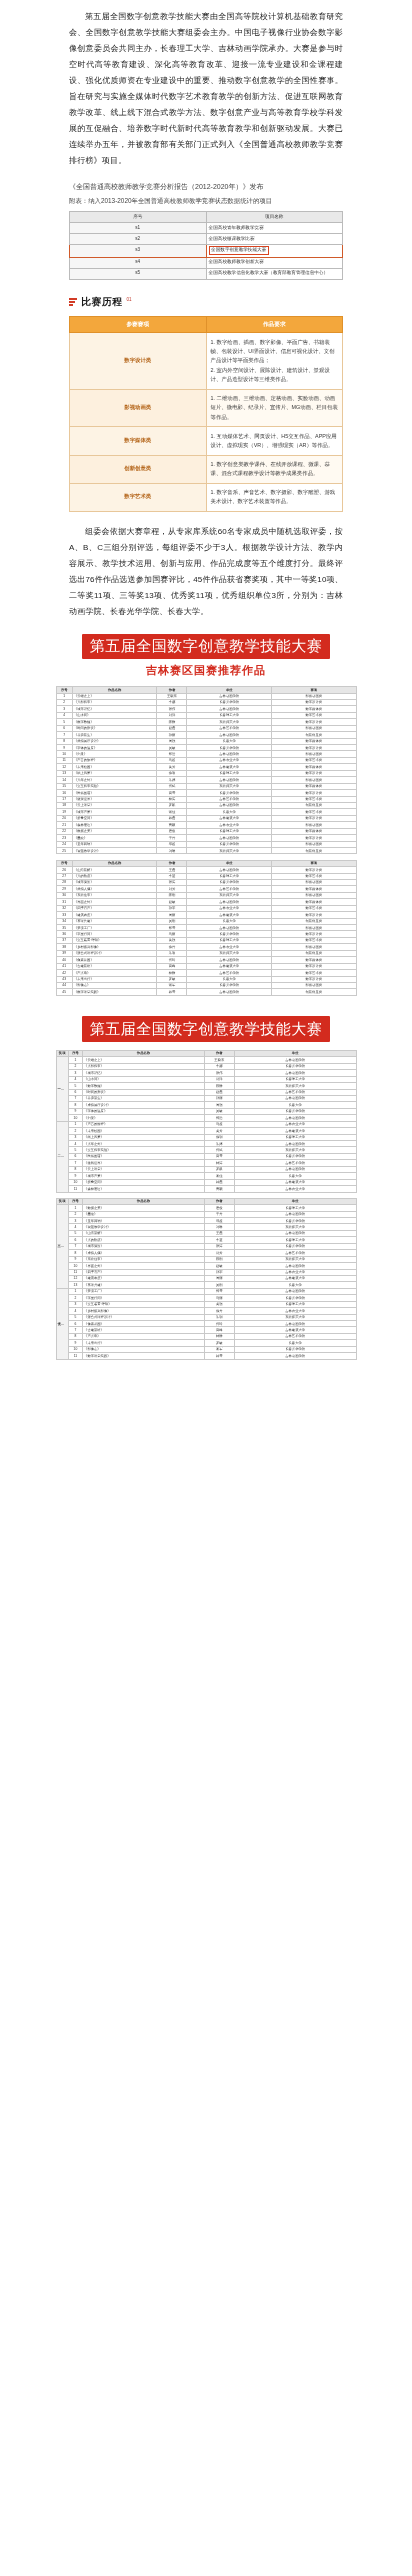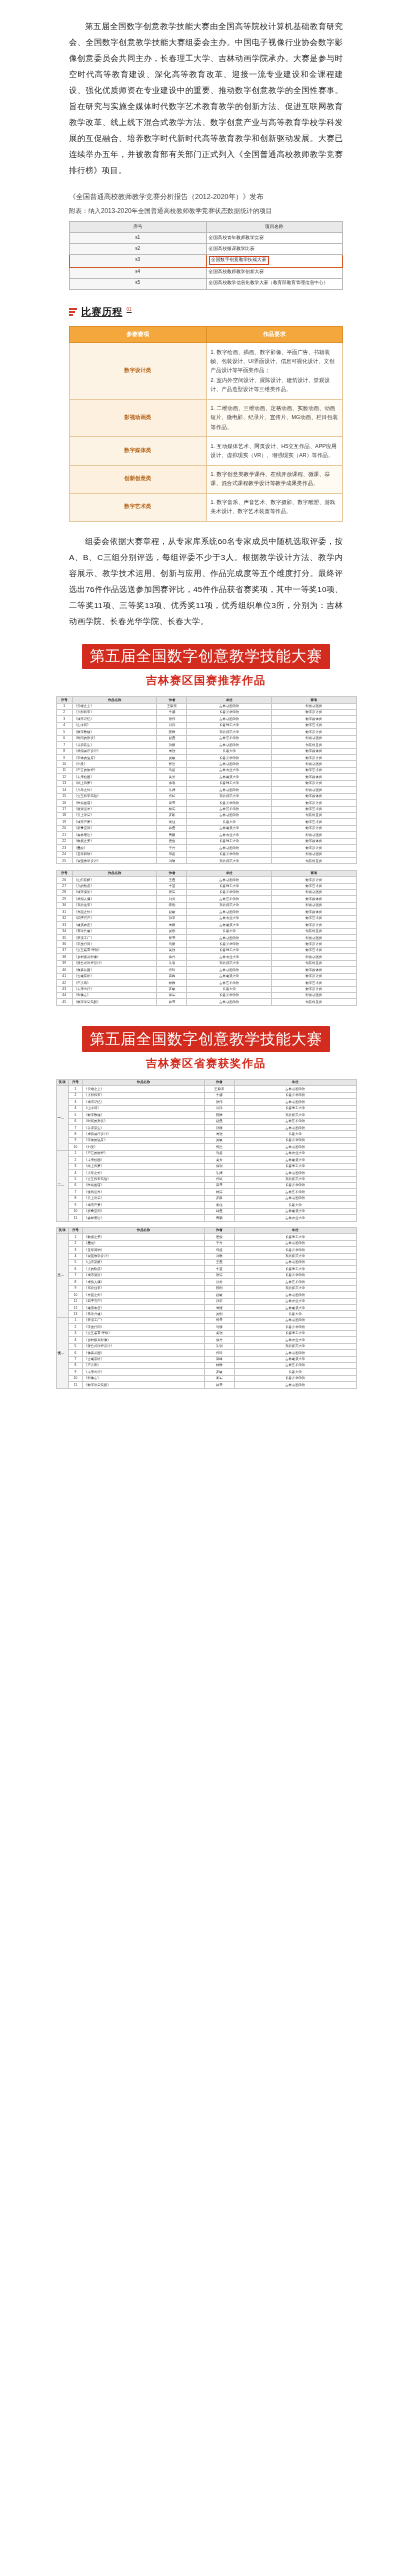--- a/index.html
+++ b/index.html
@@ -7,21 +7,21 @@
     padding: 0;
     background: #ffffff;
   }
   body {
     width: 412px;
     font-family: "Liberation Sans", sans-serif;
     color: #333;
   }
   .page {
     width: 336px;
-    margin: 10px auto;
+    margin: 0 auto;
     padding: 0;
     box-sizing: border-box;
   }
   .intro {
     padding: 9.3px 31px 0 31px;
   }
   .intro p {
     font-size: 8px;
     line-height: 2.0;
     margin: 0 0 8.2px 0;
@@ -75,21 +75,20 @@
     display: inline-block;
     border: 0.8px solid #d9431f;
     padding: 0px 1.5px;
   }
   
   .sec-head {
     padding: 11.3px 31px 3.1px 31px;
     display: flex;
     align-items: center;
     gap: 4.1px;
-    text-decoration: underline;
   }
   .sec-head .bars {
     display: inline-block;
     width: 8.2px;
   }
   .sec-head .bars i {
     display: block;
     height: 1.5px;
     background: #d23b25;
     margin-bottom: 1.5px;
@@ -648,21 +647,20 @@
             <td class="c">韩雪</td>
             <td class="c">吉林动画学院</td>
             <td class="c">创新创意类</td>
           </tr>
         </tbody>
     </table>
   </div>
 
   <div class="banner">
     <div class="l1">第五届全国数字创意教学技能大赛</div>
-    <div class="l2">吉林赛区省赛获奖作品</div>
   </div>
 
   <div class="big-table-wrap">
     <table class="award-table yellow-head">
       <thead>
           <tr>
             <th style="width: 9.3px;">奖项</th>
             <th style="width: 11.3px;">序号</th>
             <th>作品名称</th>
             <th style="width: 27px;">作者</th>

